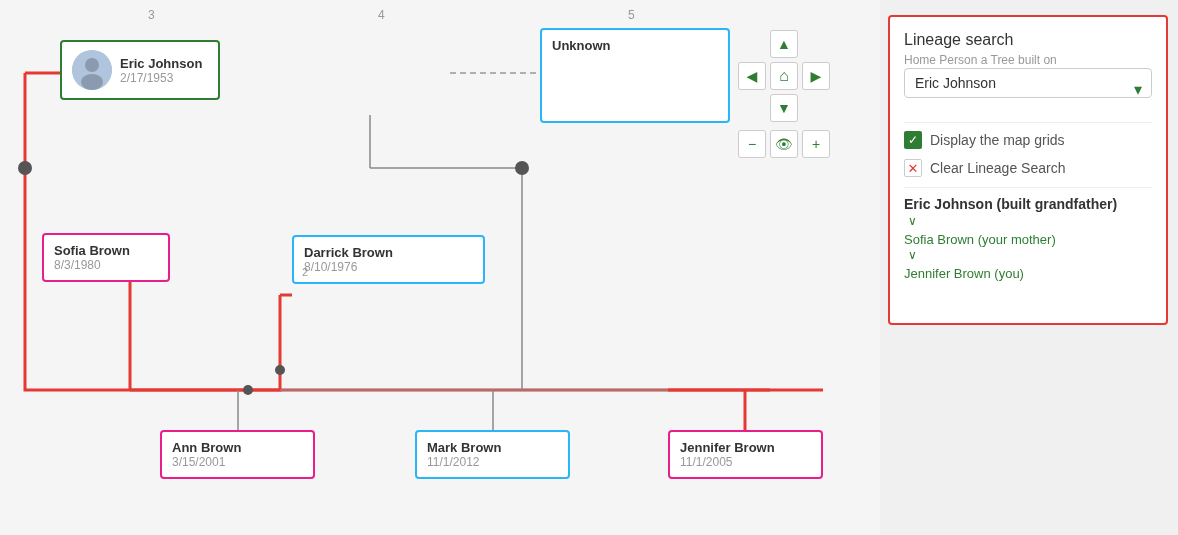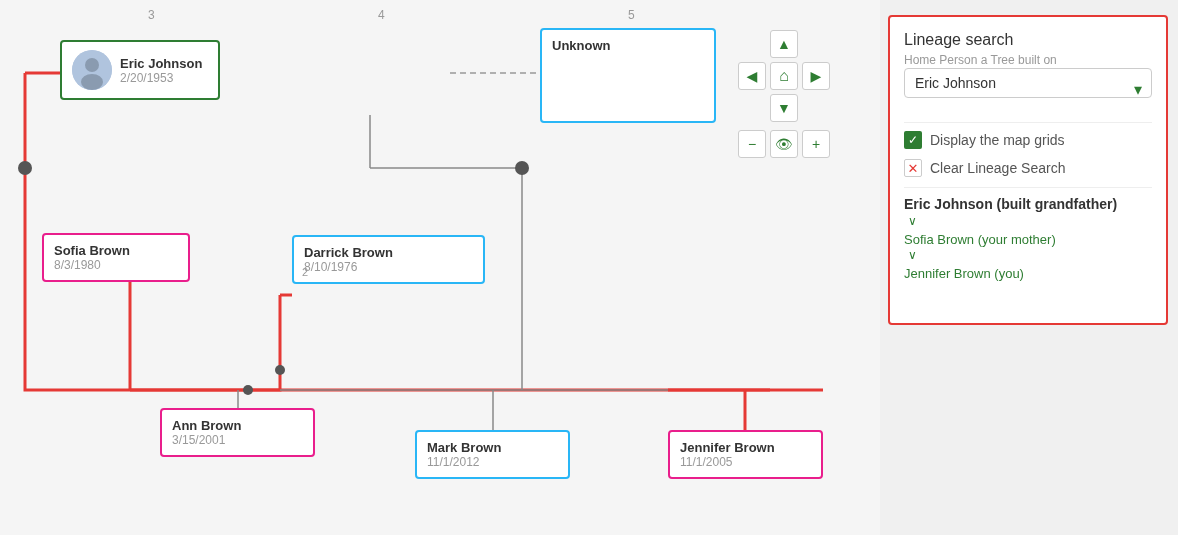--- a/index.html
+++ b/index.html
@@ -123,44 +123,44 @@
       top: 40px;
       left: 290px;
       width: 160px;
       border: 2px solid #e91e8c;
     }
 
     
     .card-unknown {
       top: 28px;
       left: 540px;
-      width: 176px;
+      width: 190px;
       height: 95px;
       border: 2px solid #29b6f6;
     }
 
     
     .card-sofia {
       top: 233px;
       left: 42px;
-      width: 148px;
+      width: 128px;
       border: 2px solid #e91e8c;
     }
 
     
     .card-darrick {
       top: 235px;
       left: 292px;
       width: 193px;
       border: 2px solid #29b6f6;
     }
 
     
     .card-ann {
-      top: 408px;
+      top: 430px;
       left: 160px;
       width: 155px;
       border: 2px solid #e91e8c;
     }
 
     
     .card-mark {
       top: 430px;
       left: 415px;
       width: 155px;
@@ -395,21 +395,21 @@
   <div class="person-card card-eric">
     <div class="avatar">
       <svg width="40" height="40" viewBox="0 0 40 40">
         <circle cx="20" cy="20" r="20" fill="#b0c4de"></circle>
         <circle cx="20" cy="15" r="7" fill="#8a9bb0"></circle>
         <ellipse cx="20" cy="32" rx="11" ry="8" fill="#8a9bb0"></ellipse>
       </svg>
     </div>
     <div>
       <div class="name">Eric Johnson</div>
-      <div class="date">2/20/1953</div>
+      <div class="date">2/17/1953</div>
     </div>
   </div>
 
 
   <div class="person-card card-unknown">
     <div class="name">Unknown</div>
   </div>
 
   <div class="person-card card-sofia">
     <div class="name">Sofia Brown</div>

